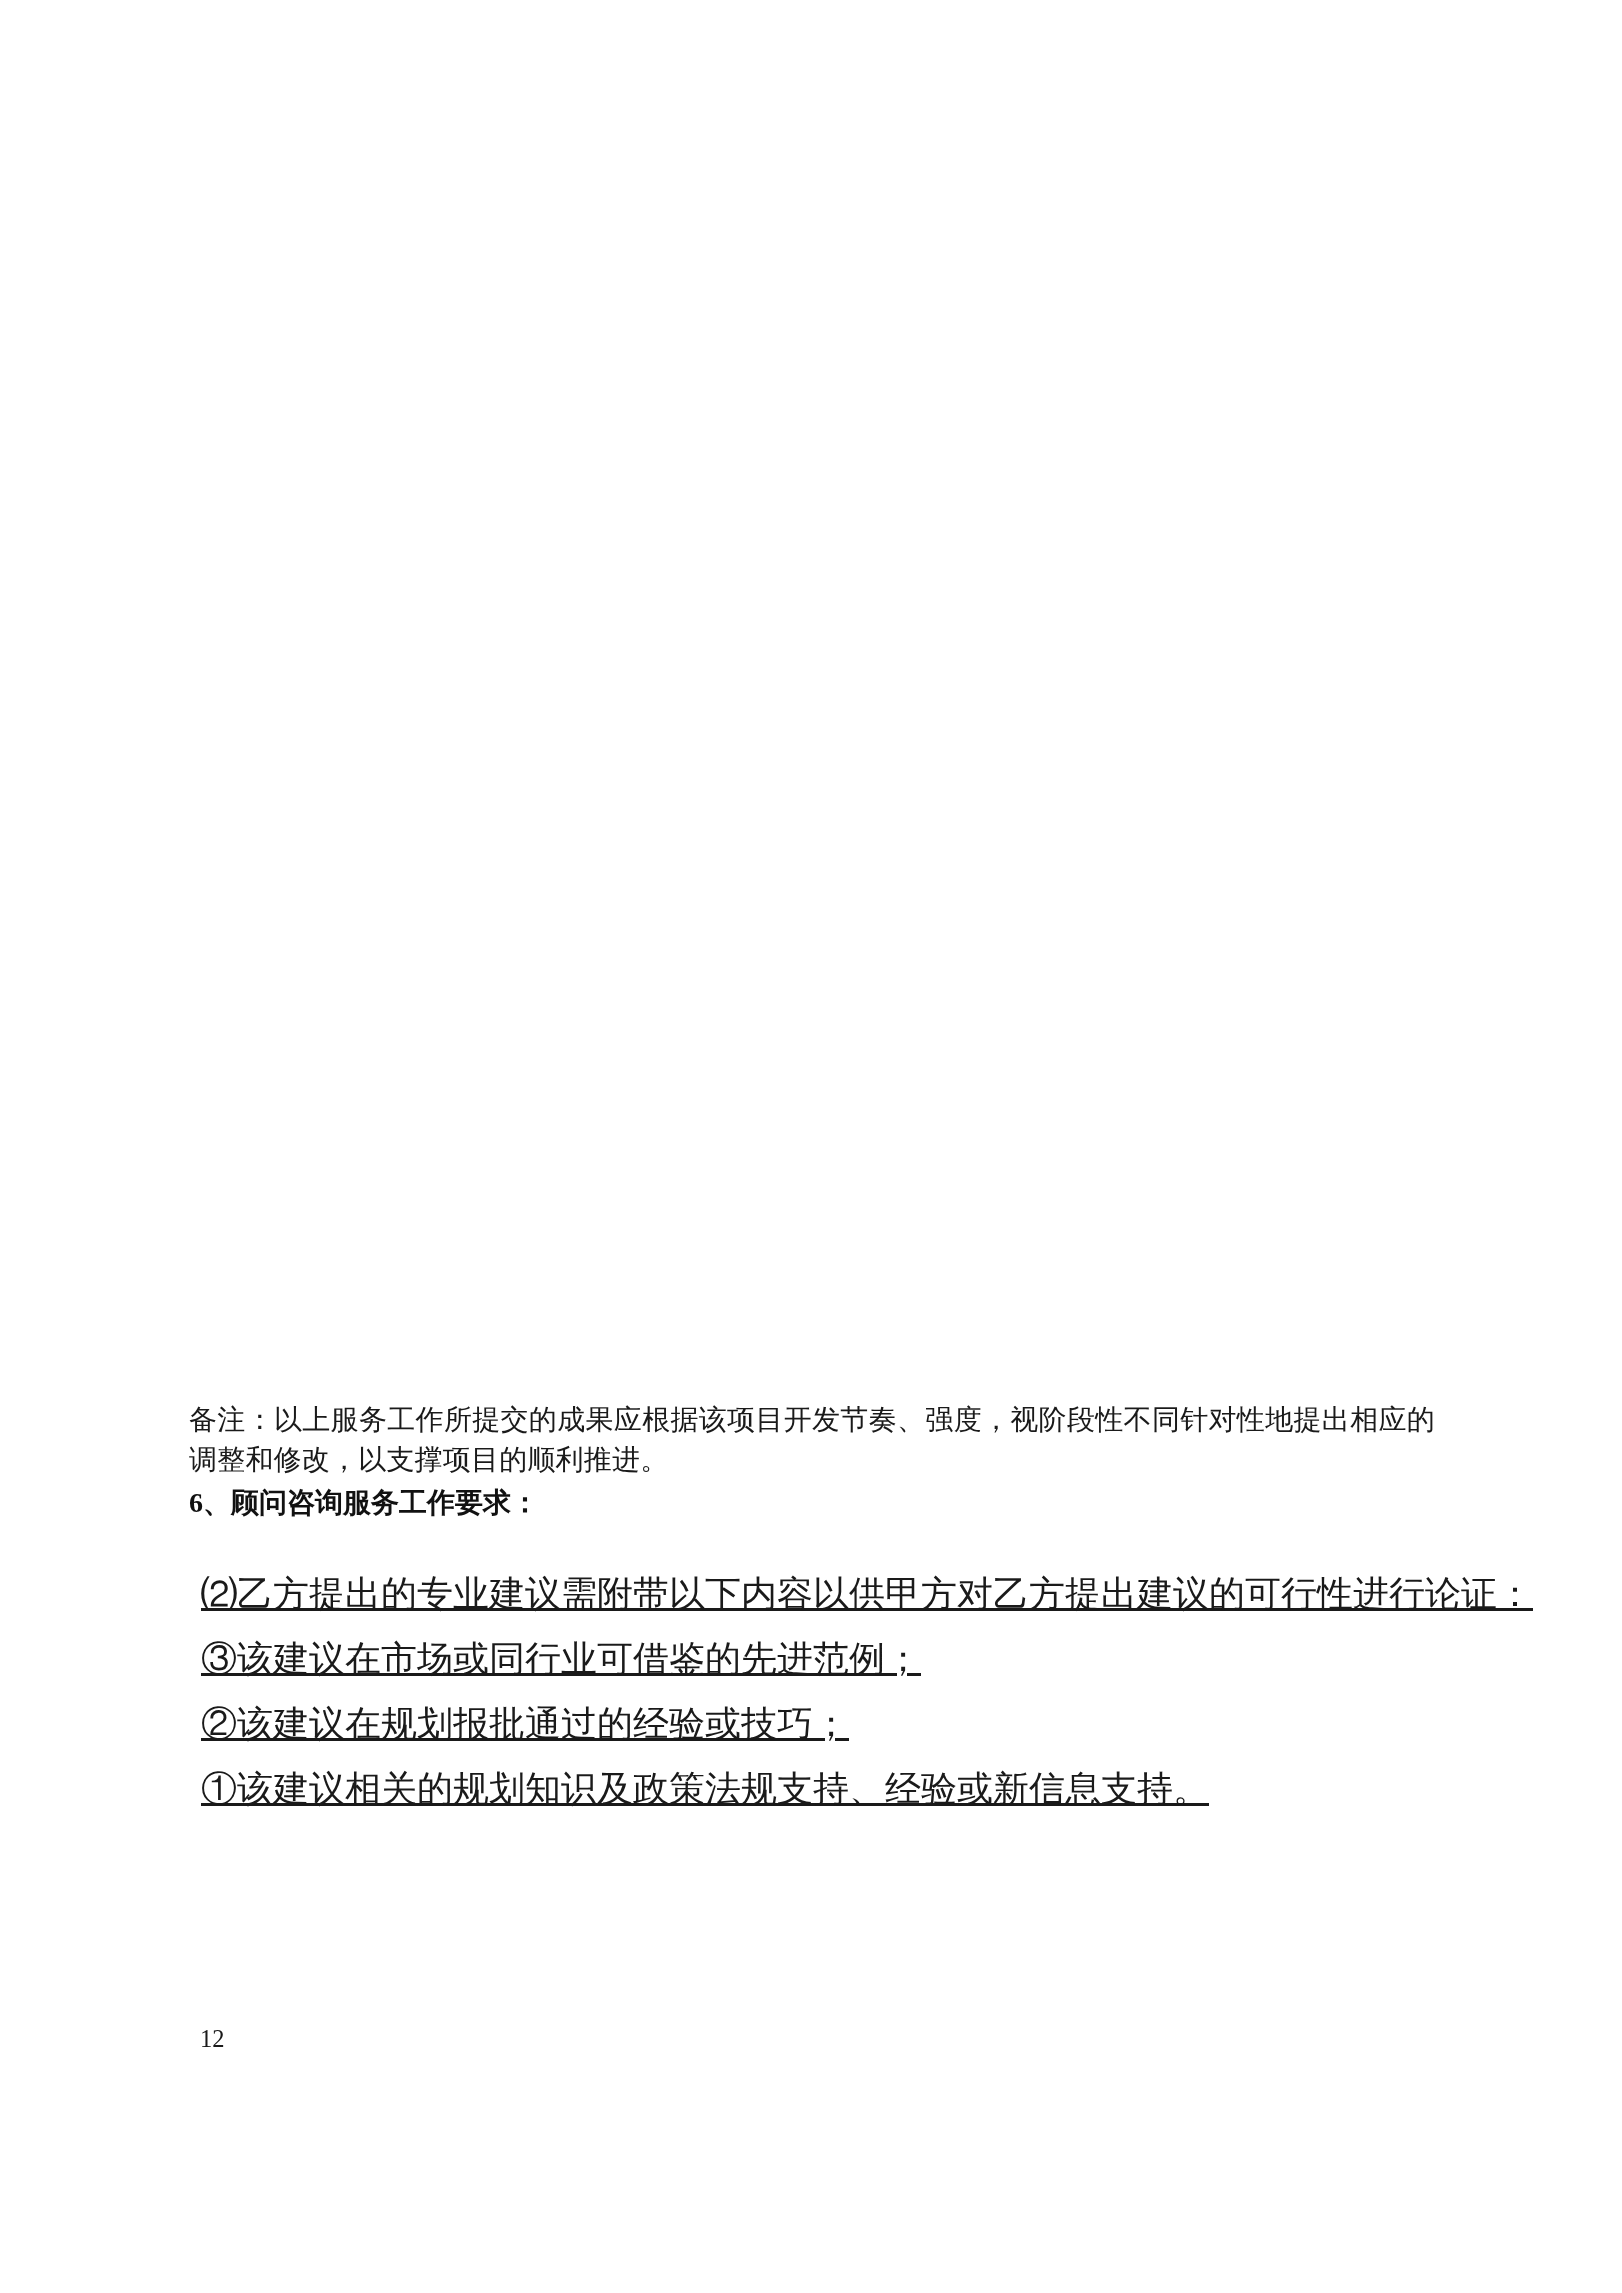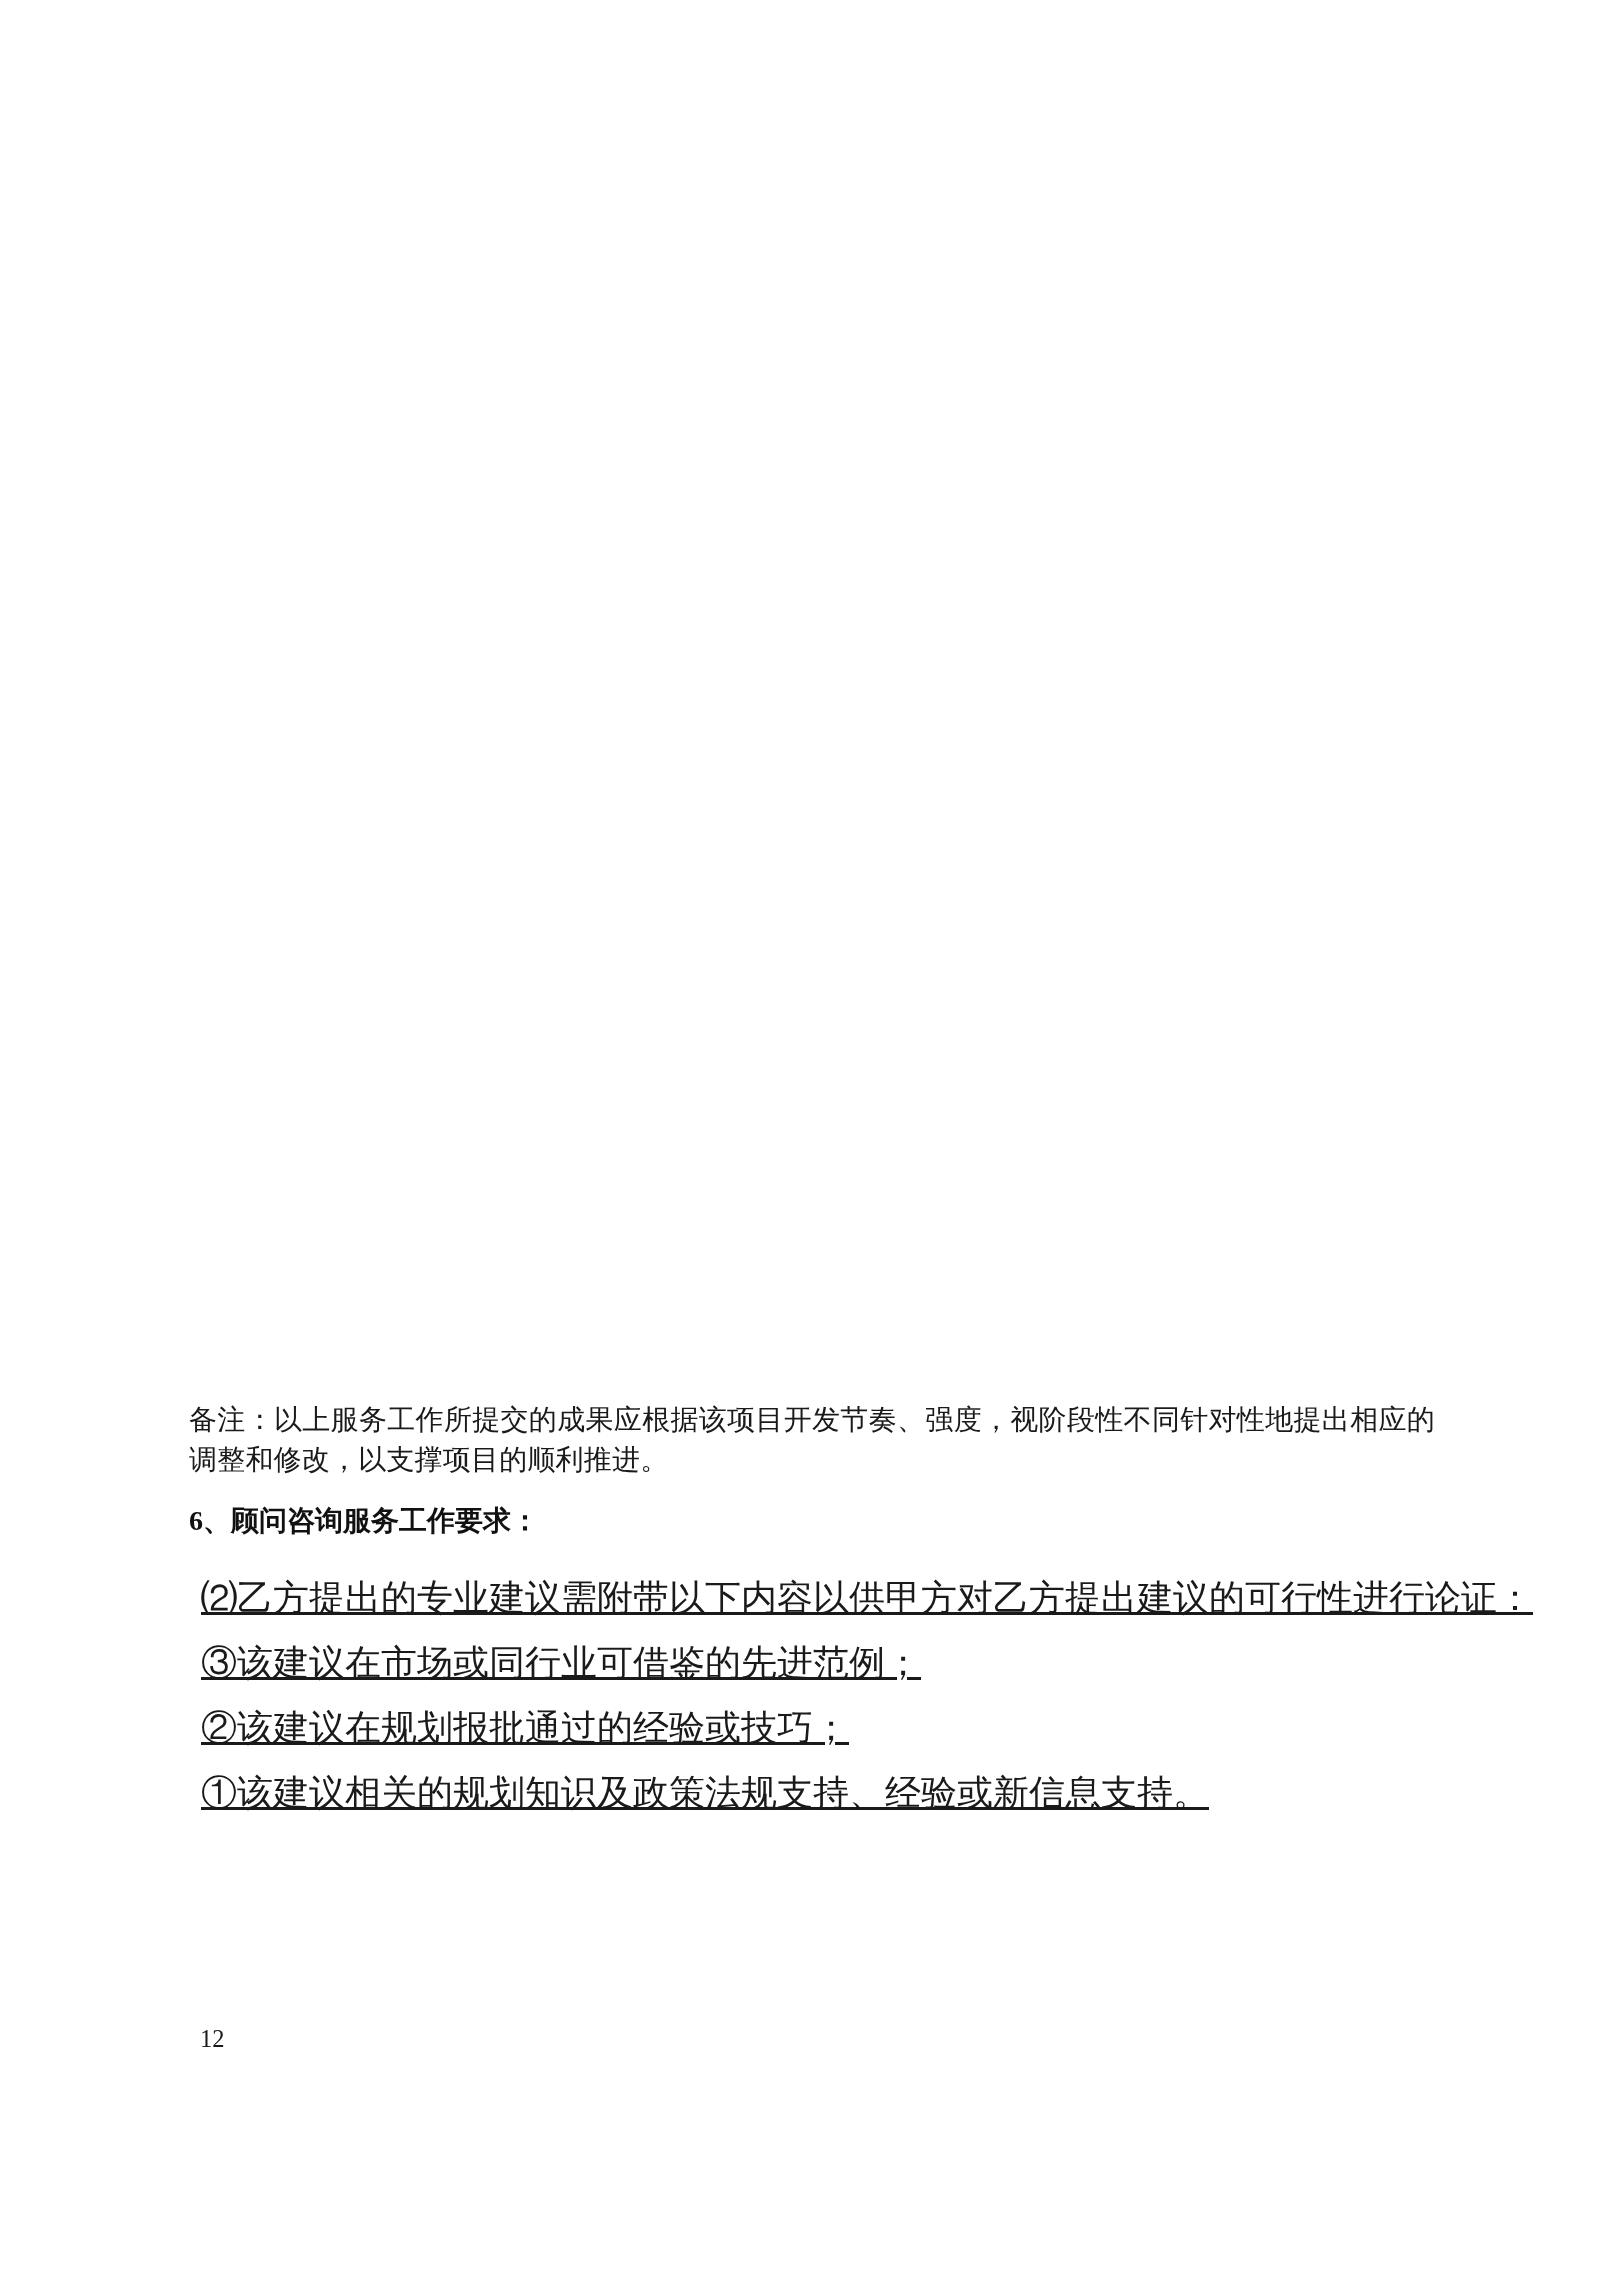--- a/index.html
+++ b/index.html
@@ -27,27 +27,27 @@
   }
   .para {
     font-size: 28px;
     line-height: 1.42;
     letter-spacing: 0.2px;
     margin: 0;
     text-align: justify;
     color: #1a1a1a;
   }
   .para-note {
-    margin-bottom: 21px;
+    margin-bottom: 3px;
   }
   .heading {
     font-size: 28px;
     line-height: 1.45;
     font-weight: bold;
-    margin: 0 0 31px 0;
+    margin: 0 0 45px 0;
     color: #111111;
   }
   .list-block {
     margin-top: 0;
   }
   .list-line {
     font-size: 36px;
     line-height: 1.47;
     margin: 12px;
     color: #1a1a1a;

